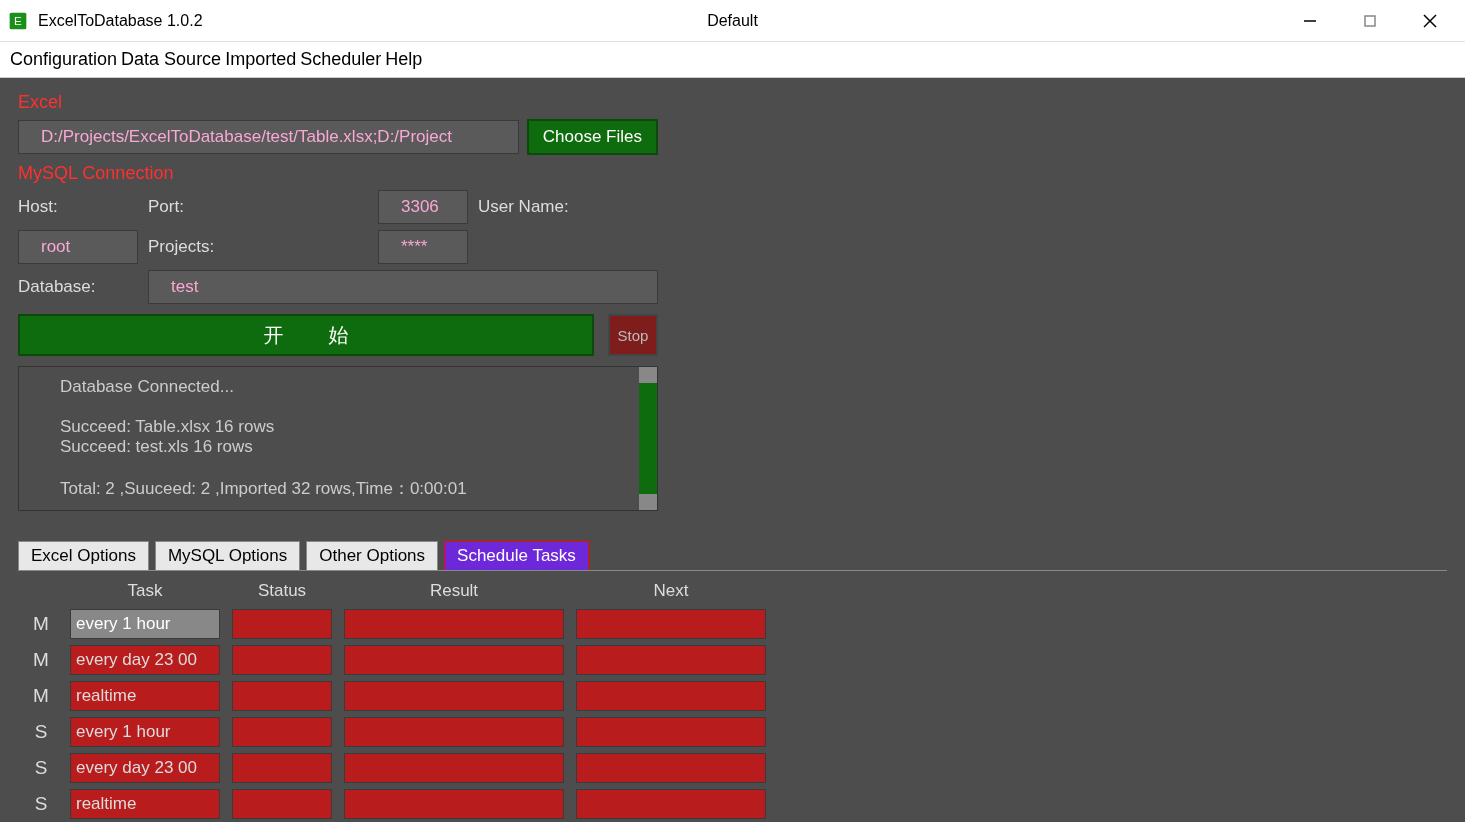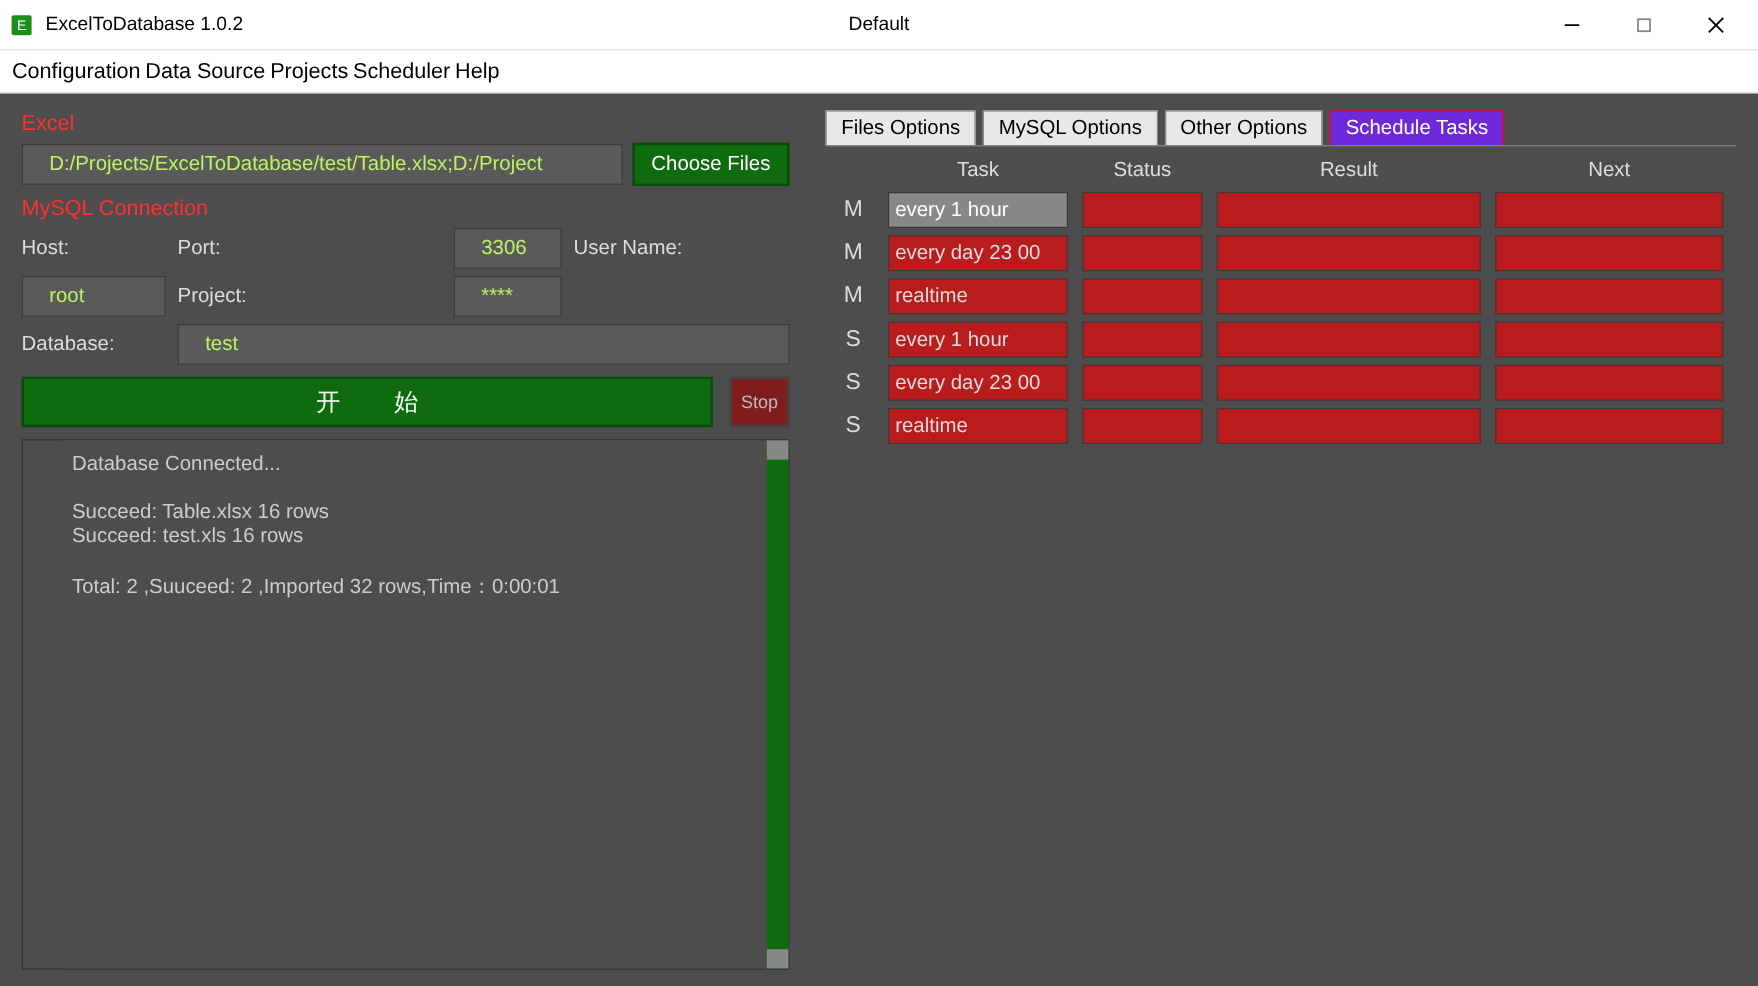--- a/index.html
+++ b/index.html
@@ -57,41 +57,42 @@
   font-size: 18px;
   color: #000;
   cursor: pointer;
 }
 .workspace {
   display: flex;
   height: calc(100% - 78px);
   background: #4d4d4d;
   padding: 14px 18px;
   gap: 30px;
+  flex-direction: column;
 }
 .left-panel {
   width: 640px;
   display: flex;
   flex-direction: column;
 }
 .section-title {
   color: #ff3030;
   font-size: 18px;
   margin-bottom: 6px;
 }
 .row {
   display: flex;
   align-items: center;
   margin-bottom: 8px;
   gap: 8px;
 }
 .text-input {
   background: #5a5a5a;
   border: 1px solid #3a3a3a;
-  color: #bef264;
+  color: #f9a8d4;
   font-size: 17px;
   padding: 4px 22px;
   height: 34px;
 }
 .label {
   color: #ddd;
   font-size: 17px;
 }
 .btn-green {
   background: #0e6b0e;
@@ -231,21 +232,21 @@
           <line x1="2" y1="2" x2="14" y2="14" stroke="#000" stroke-width="1.5"></line>
           <line x1="14" y1="2" x2="2" y2="14" stroke="#000" stroke-width="1.5"></line>
         </svg>
       </div>
   </div>
 </div>
 
 <div class="menubar">
   <span class="menu-item">Configuration</span>
   <span class="menu-item">Data Source</span>
-  <span class="menu-item">Projects</span>
+  <span class="menu-item">Imported</span>
   <span class="menu-item">Scheduler</span>
   <span class="menu-item">Help</span>
 </div>
 
 <div class="workspace">
 
   <div class="left-panel">
     <div class="section-title">Excel</div>
     <div class="row">
       <input class="text-input" style="flex: 1 1 0%;" value="D:/Projects/ExcelToDatabase/test/Table.xlsx;D:/Project">
@@ -254,21 +255,21 @@
 
     <div class="section-title">MySQL Connection</div>
 
     <div class="form2col">
       <span class="label">Host:</span>
       <span class="label">Port:</span>
       <input class="text-input" value="3306" style="">
 
       <span class="label">User Name:</span>
       <input class="text-input" value="root" style="">
-      <span class="label">Project:</span>
+      <span class="label">Projects:</span>
       <input class="text-input" value="****" style="">
     </div>
 
     <div class="form1col">
       <span class="label">Database:</span>
       <input class="text-input" value="test" style="">
     </div>
 
     <div class="start-row">
       <button class="btn-start">开始</button>
@@ -284,21 +285,21 @@
 Total: 2 ,Suuceed: 2 ,Imported 32 rows,Time：0:00:01</div>
       <div class="log-scroll">
         <div class="arr"></div>
         <div class="arr"></div>
       </div>
     </div>
   </div>
 
   <div class="right-panel">
     <div class="tabbar">
-      <div class="tab">Files Options</div>
+      <div class="tab">Excel Options</div>
       <div class="tab">MySQL Options</div>
       <div class="tab">Other Options</div>
       <div class="tab active">Schedule Tasks</div>
     </div>
     <div class="tab-body">
       <div class="sched-header">
         <span></span>
         <span>Task</span>
         <span>Status</span>
         <span>Result</span>

